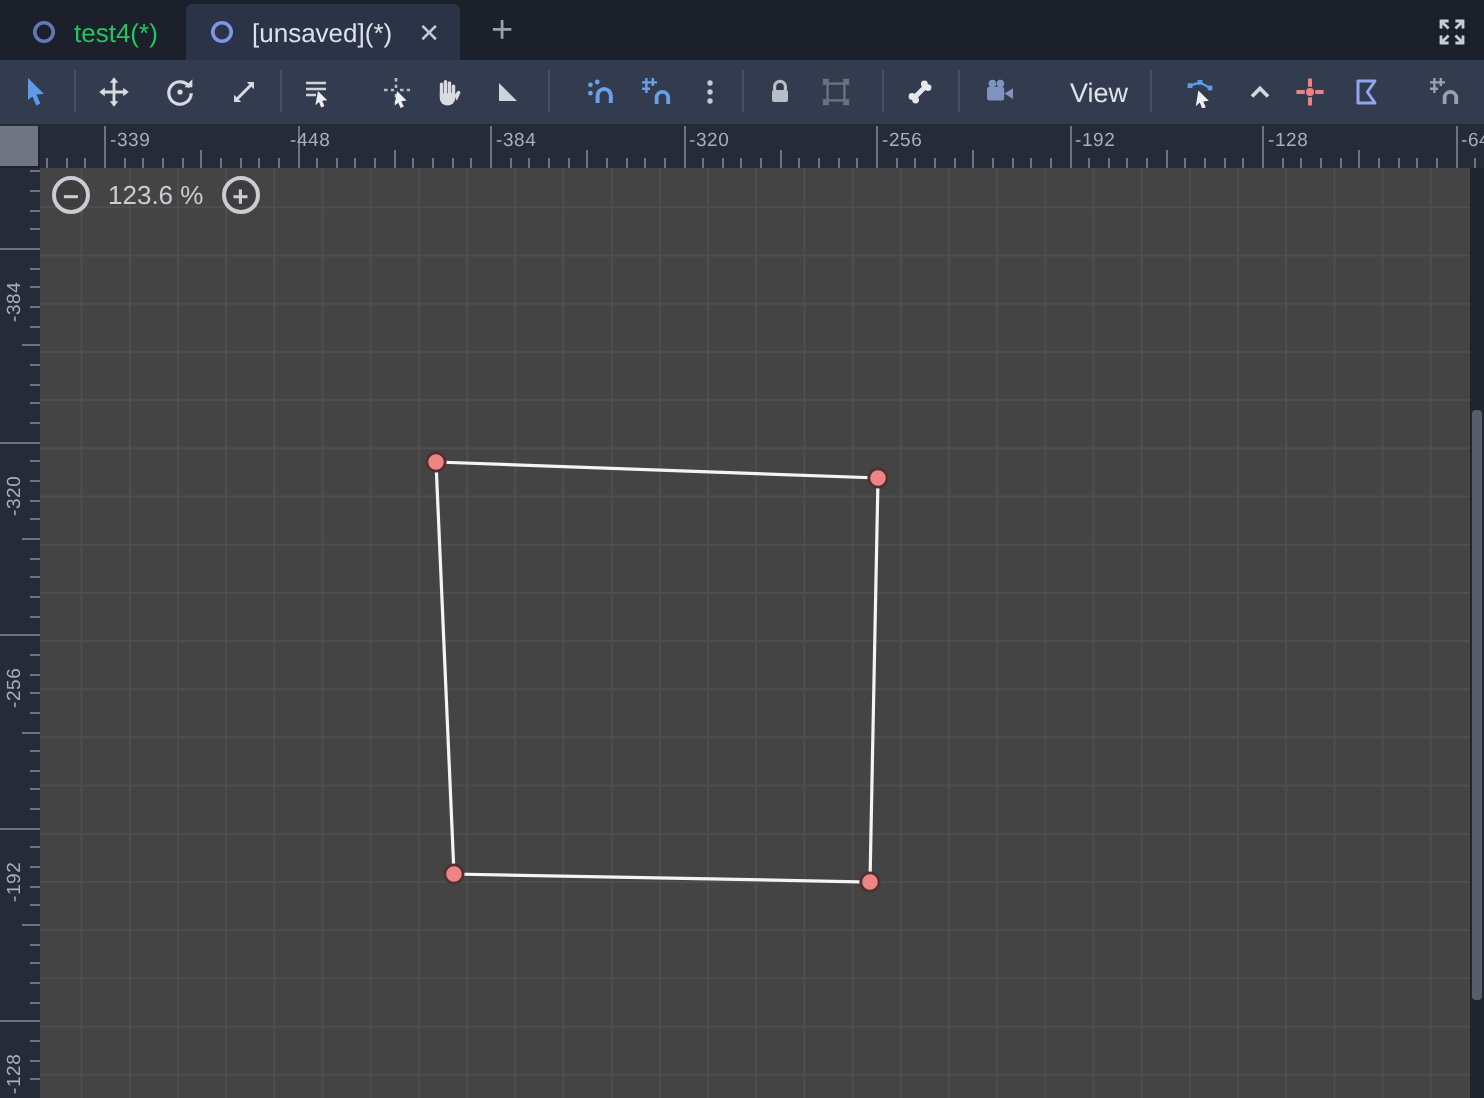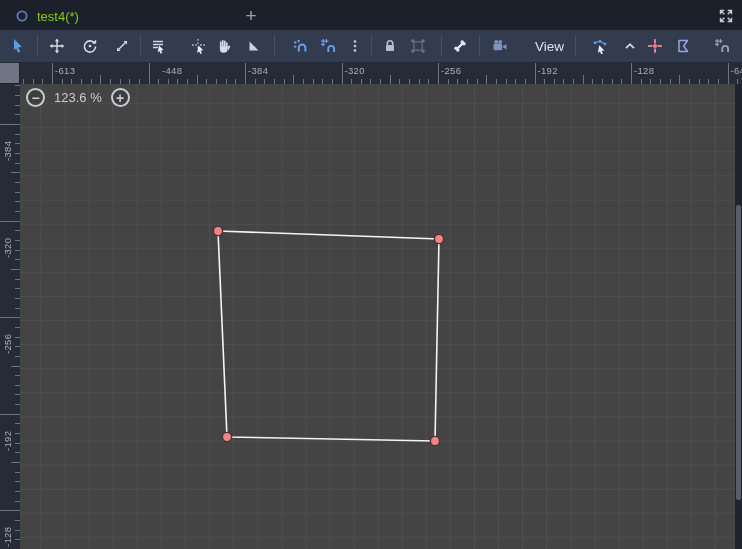--- a/index.html
+++ b/index.html
@@ -3,21 +3,21 @@
 <meta charset="utf-8">
 <style>
   html,body{margin:0;padding:0;background:#14181f;}
   .stage{position:relative;width:742px;height:549px;overflow:hidden;
          background:#1b202b;font-family:"Liberation Sans",sans-serif;
          -webkit-font-smoothing:antialiased;}
 
   
   .tabbar{position:absolute;left:0;top:0;width:742px;height:30px;background:#1b202b;}
   .tab{position:absolute;top:2px;height:28px;display:flex;align-items:center;gap:7px;
-       padding:0 10px;font-size:13px;color:#84cc16;cursor:default;}
+       padding:0 10px;font-size:13px;color:#22c55e;cursor:default;}
   .tab.active{background:#2b3447;color:#dce0e8;border-radius:3px 3px 0 0;}
   .tab .close{font-size:13px;color:#c6cad3;margin-left:6px;}
   .newtab{position:absolute;top:4px;left:238px;width:26px;height:24px;display:flex;
           align-items:center;justify-content:center;color:#9aa1ae;font-size:19px;}
   .expand-btn{position:absolute;right:4px;top:4px;width:24px;height:24px;display:flex;
               align-items:center;justify-content:center;}
 
   
   .toolbar{position:absolute;left:0;top:30px;width:742px;height:32px;background:#333b4e;
            border-bottom:1px solid #242a37;}
@@ -63,20 +63,27 @@
 
 <div class="stage">
 
   <div class="tabbar">
     <div class="tab" style="left:4px;">
       <svg width="16" height="16" viewBox="0 0 16 16" style="opacity:.75">
         <circle cx="8" cy="8" r="4.6" fill="none" stroke="#7d96e8" stroke-width="1.8"></circle>
       </svg>
       <span>test4(*)</span>
     </div>
+    <div class="tab active" style="left:93px;">
+      <svg width="16" height="16" viewBox="0 0 16 16">
+        <circle cx="8" cy="8" r="4.6" fill="none" stroke="#7d96e8" stroke-width="1.8"></circle>
+      </svg>
+      <span>[unsaved](*)</span>
+      <span class="close">✕</span>
+    </div>
     <div class="newtab">+</div>
     <div class="expand-btn">
       <svg width="16" height="16" viewBox="0 0 16 16">
         <g stroke="#c8ccd4" stroke-width="1.4" fill="none">
           <path d="M6.3 2.5H2.5v3.8M2.7 2.7l3.6 3.6"></path>
           <path d="M9.7 2.5h3.8v3.8M13.3 2.7 9.7 6.3"></path>
           <path d="M2.5 9.7v3.8h3.8M2.7 13.3l3.6-3.6"></path>
           <path d="M13.5 9.7v3.8H9.7M13.3 13.3 9.7 9.7"></path>
         </g>
       </svg>
@@ -260,32 +267,32 @@
         <path d="M8.3 14v-3.2a2.9 2.9 0 0 1 5.8 0V14" fill="none" stroke="#9aa1ad" stroke-width="1.9"></path>
       </svg>
     </div>
   </div>
 
   <div class="ruler-top" id="ruler-top">
       <div class="tick-v" style="left: 23.05px; height: 5px;"></div>
       <div class="tick-v" style="left: 32.7px; height: 5px;"></div>
       <div class="tick-v" style="left: 42.35px; height: 5px;"></div>
       <div class="tick-v" style="left: 52px; height: 21px;"></div>
-      <div class="hlabel" style="left: 55px;">-613</div>
+      <div class="hlabel" style="left: 55px;">-339</div>
       <div class="tick-v" style="left: 61.65px; height: 5px;"></div>
       <div class="tick-v" style="left: 71.3px; height: 5px;"></div>
       <div class="tick-v" style="left: 80.95px; height: 5px;"></div>
       <div class="tick-v" style="left: 90.6px; height: 5px;"></div>
       <div class="tick-v" style="left: 100.25px; height: 9px;"></div>
       <div class="tick-v" style="left: 109.9px; height: 5px;"></div>
       <div class="tick-v" style="left: 119.55px; height: 5px;"></div>
       <div class="tick-v" style="left: 129.2px; height: 5px;"></div>
       <div class="tick-v" style="left: 138.85px; height: 5px;"></div>
       <div class="tick-v" style="left: 148.5px; height: 21px;"></div>
-      <div class="hlabel" style="left: 162px;">-448</div>
+      <div class="hlabel" style="left: 145px;">-448</div>
       <div class="tick-v" style="left: 158.15px; height: 5px;"></div>
       <div class="tick-v" style="left: 167.8px; height: 5px;"></div>
       <div class="tick-v" style="left: 177.45px; height: 5px;"></div>
       <div class="tick-v" style="left: 187.1px; height: 5px;"></div>
       <div class="tick-v" style="left: 196.75px; height: 9px;"></div>
       <div class="tick-v" style="left: 206.4px; height: 5px;"></div>
       <div class="tick-v" style="left: 216.05px; height: 5px;"></div>
       <div class="tick-v" style="left: 225.7px; height: 5px;"></div>
       <div class="tick-v" style="left: 235.35px; height: 5px;"></div>
       <div class="tick-v" style="left: 245px; height: 21px;"></div>

